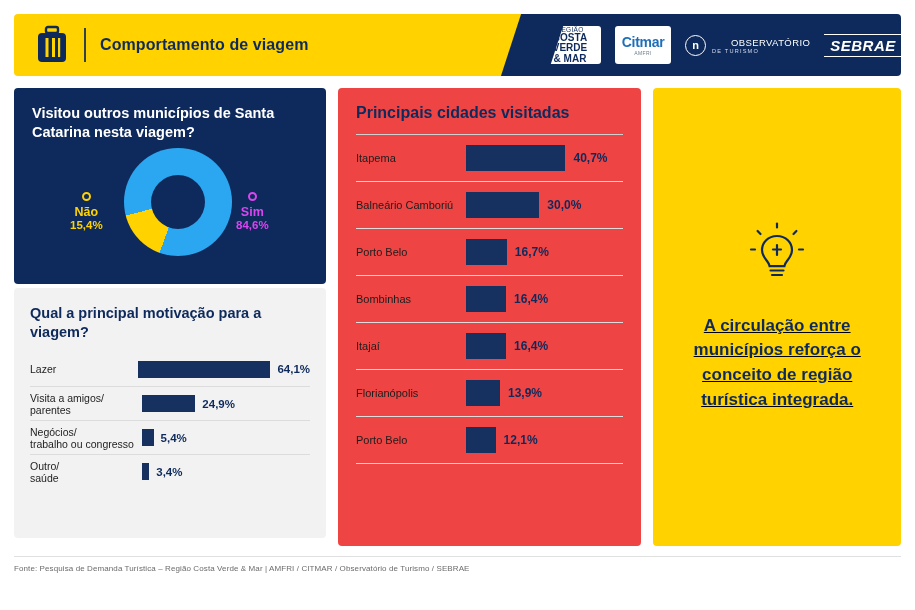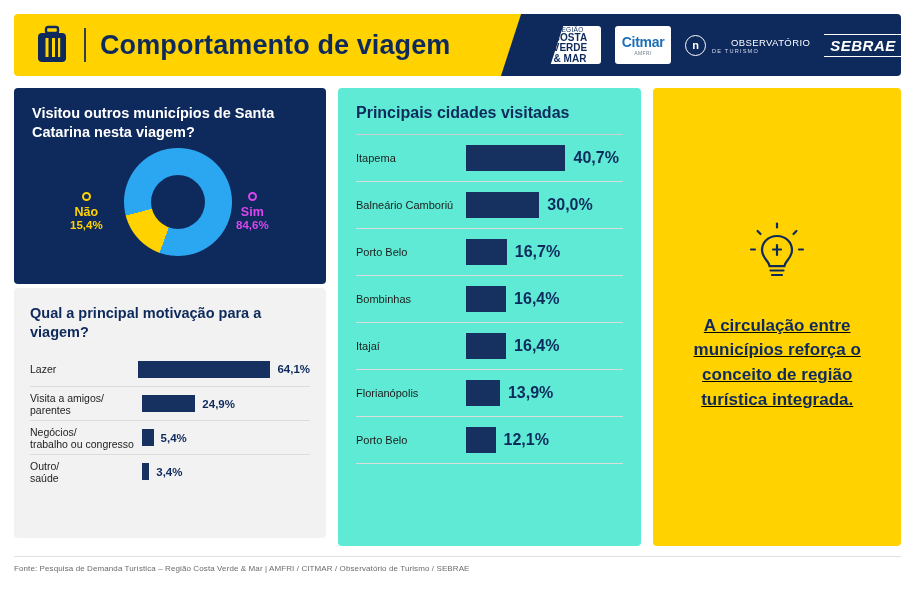--- a/index.html
+++ b/index.html
@@ -49,21 +49,21 @@
     width: 46px;
     background: #0E2A5C;
     transform: skewX(-18deg);
   }
   .luggage-wrap {
     width: 56px;
     display: flex; align-items: center; justify-content: center;
     margin-left: 10px;
   }
   .header-title {
-    font-size: 27px;
+    font-size: 16px;
     font-weight: bold;
     color: #0E2A5C;
     letter-spacing: .1px;
   }
   .hdr-divider {
     width: 2px; height: 34px;
     background: #0E2A5C;
     margin: 0 14px 0 4px;
     opacity: .85;
   }
@@ -191,21 +191,21 @@
   .mrow .mval {
     font-size: 11.5px;
     font-weight: bold;
     color: #0E2A5C;
     margin-left: 7px;
     white-space: nowrap;
   }
 
   
   .card-cities {
-    background: #5eead4;
+    background: #ef4444;
     border-radius: 4px;
     padding: 16px 18px 8px 18px;
     height: 458px;
   }
   .card-cities h3 {
     color: #0E2A5C;
     font-size: 16px;
     font-weight: bold;
     padding-bottom: 12px;
     border-bottom: 1px solid #cfcfcf;
@@ -220,21 +220,21 @@
     width: 110px;
     font-size: 11px;
     color: #1d1d1d;
   }
   .crow .cbar {
     height: 26px;
     background: #16305F;
     min-width: 3px;
   }
   .crow .cval {
-    font-size: 16px;
+    font-size: 12px;
     font-weight: bold;
     color: #0E2A5C;
     margin-left: 8px;
     white-space: nowrap;
   }
 
   
   .card-note {
     background: #FFD200;
     border-radius: 4px;

